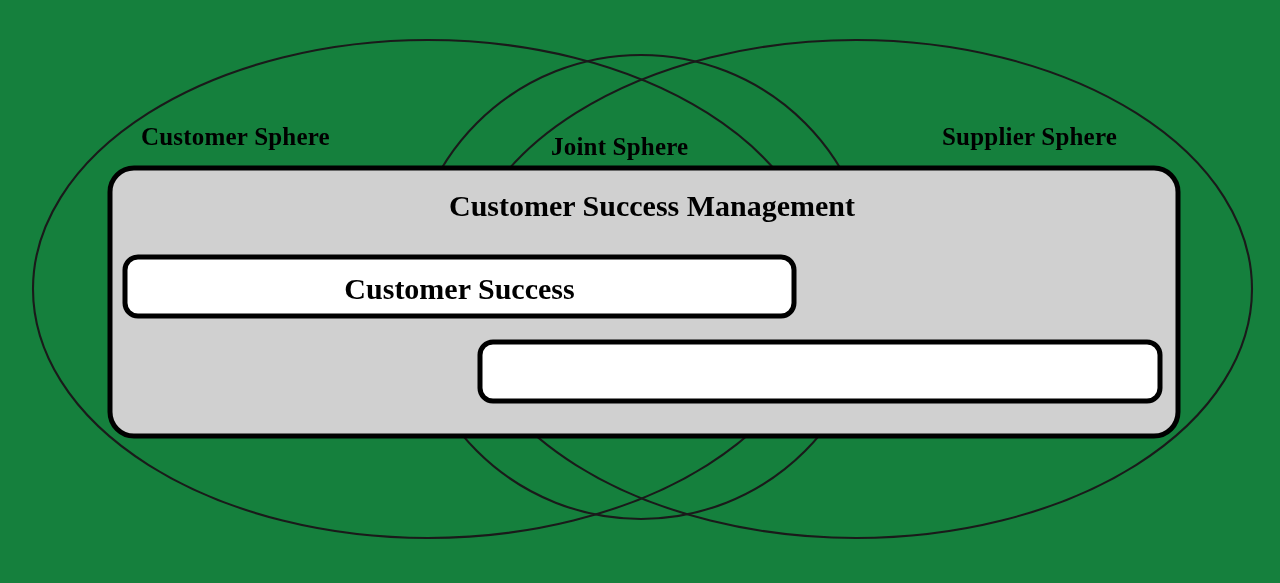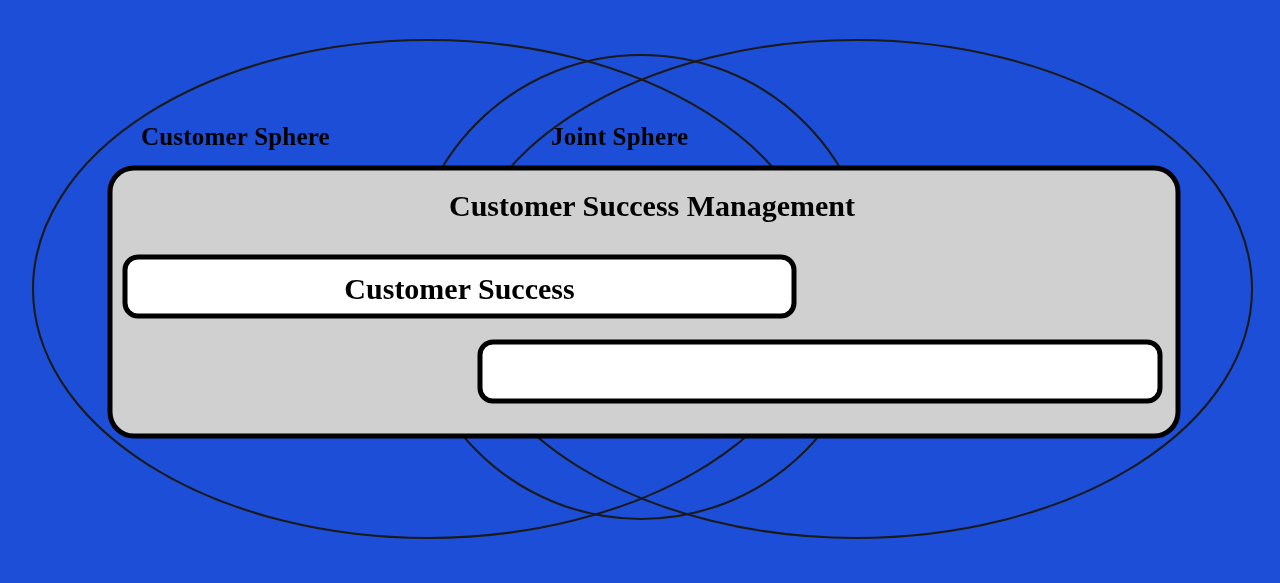--- a/index.html
+++ b/index.html
@@ -10,21 +10,21 @@
   body {
     width: 1280px;
     height: 583px;
     font-family: "Liberation Serif", serif;
     overflow: hidden;
   }
   #diagram-root {
     position: relative;
     width: 1280px;
     height: 583px;
-    background: #1d4ed8;
+    background: #15803d;
   }
   #venn-svg {
     position: absolute;
     left: 0;
     top: 0;
     width: 1280px;
     height: 583px;
   }
   .sphere-outline {
     fill: none;
@@ -59,21 +59,21 @@
     font-weight: bold;
     font-size: 25px;
     letter-spacing: 0.2px;
   }
   #label-customer-sphere {
     left: 141px;
     top: 124px;
   }
   #label-joint-sphere {
     left: 551px;
-    top: 124px;
+    top: 134px;
   }
   #label-supplier-sphere {
     left: 942px;
     top: 124px;
   }
   #title-csm {
     left: 12px;
     top: 191px;
     width: 1280px;
     text-align: center;
@@ -116,20 +116,21 @@
     <rect class="inner-box" x="480" y="342" width="680" height="59" rx="13" ry="13"></rect>
 
   </svg>
 
   <div class="layer-text">
 
     <div class="lbl sphere-label" id="label-customer-sphere">Customer Sphere</div>
 
     <div class="lbl sphere-label" id="label-joint-sphere">Joint Sphere</div>
 
+    <div class="lbl sphere-label" id="label-supplier-sphere">Supplier Sphere</div>
 
     <div class="lbl" id="title-csm">Customer Success Management</div>
 
     <div class="lbl box-label" id="label-customer-success">Customer Success</div>
 
 
   </div>
 
 </div>
 

